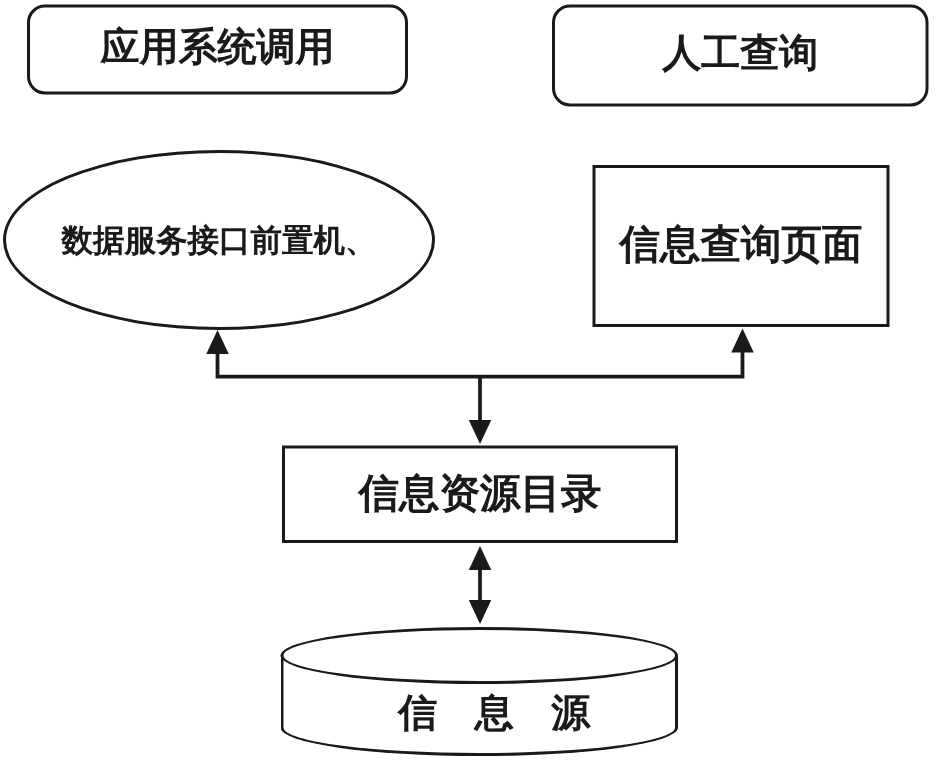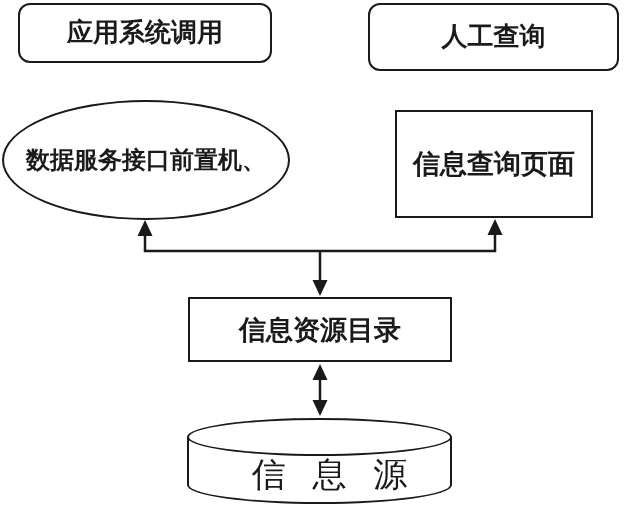--- a/index.html
+++ b/index.html
@@ -23,21 +23,21 @@
     justify-content: center;
     text-align: center;
     background: var(--fill);
     border: 2.5px solid var(--stroke);
     font-weight: bold;
     line-height: 1.45;
   }
   .rounded { border-radius: 12px; }
   .node-app-call   { left: 18px;  top: 3px;   width: 254px; height: 60px;  font-size: 26px; text-align: center; }
   .node-manual     { left: 368px; top: 3px;   width: 251px; height: 68px;  font-size: 26px; }
-  .node-frontend   { left: 2px;   top: 100px; width: 288px; height: 120px; border-radius: 50%; font-size: 24px; }
+  .node-frontend   { left: 2px;   top: 100px; width: 288px; height: 120px; border-radius: 50%; font-size: 21px; }
   .node-query-page { left: 395px; top: 110px; width: 198px; height: 108px; font-size: 27px; }
   .node-directory  { left: 188px; top: 297px; width: 264px; height: 65px;  font-size: 27px; }
 
   
   .cylinder {
     position: absolute;
     left: 187px; top: 418px;
     width: 265px; height: 86px;
   }
   .cyl-top {
@@ -57,22 +57,22 @@
     border-radius: 0 0 132px 132px / 0 0 19px 19px;
     background: var(--fill);
     z-index: 1;
   }
   .cyl-label {
     position: absolute;
     left: 0; right: 0; top: 34px; bottom: 6px;
     display: flex;
     align-items: center;
     justify-content: center;
-    font-size: 34px;
-    font-weight: normal;
+    font-size: 26px;
+    font-weight: bold;
     letter-spacing: 8px;
     text-indent: 8px;
     z-index: 3;
     padding-left: 20px;
   }
   svg.overlay {
     position: absolute;
     left: 0; top: 0;
     width: 630px; height: 510px;
     pointer-events: none;

